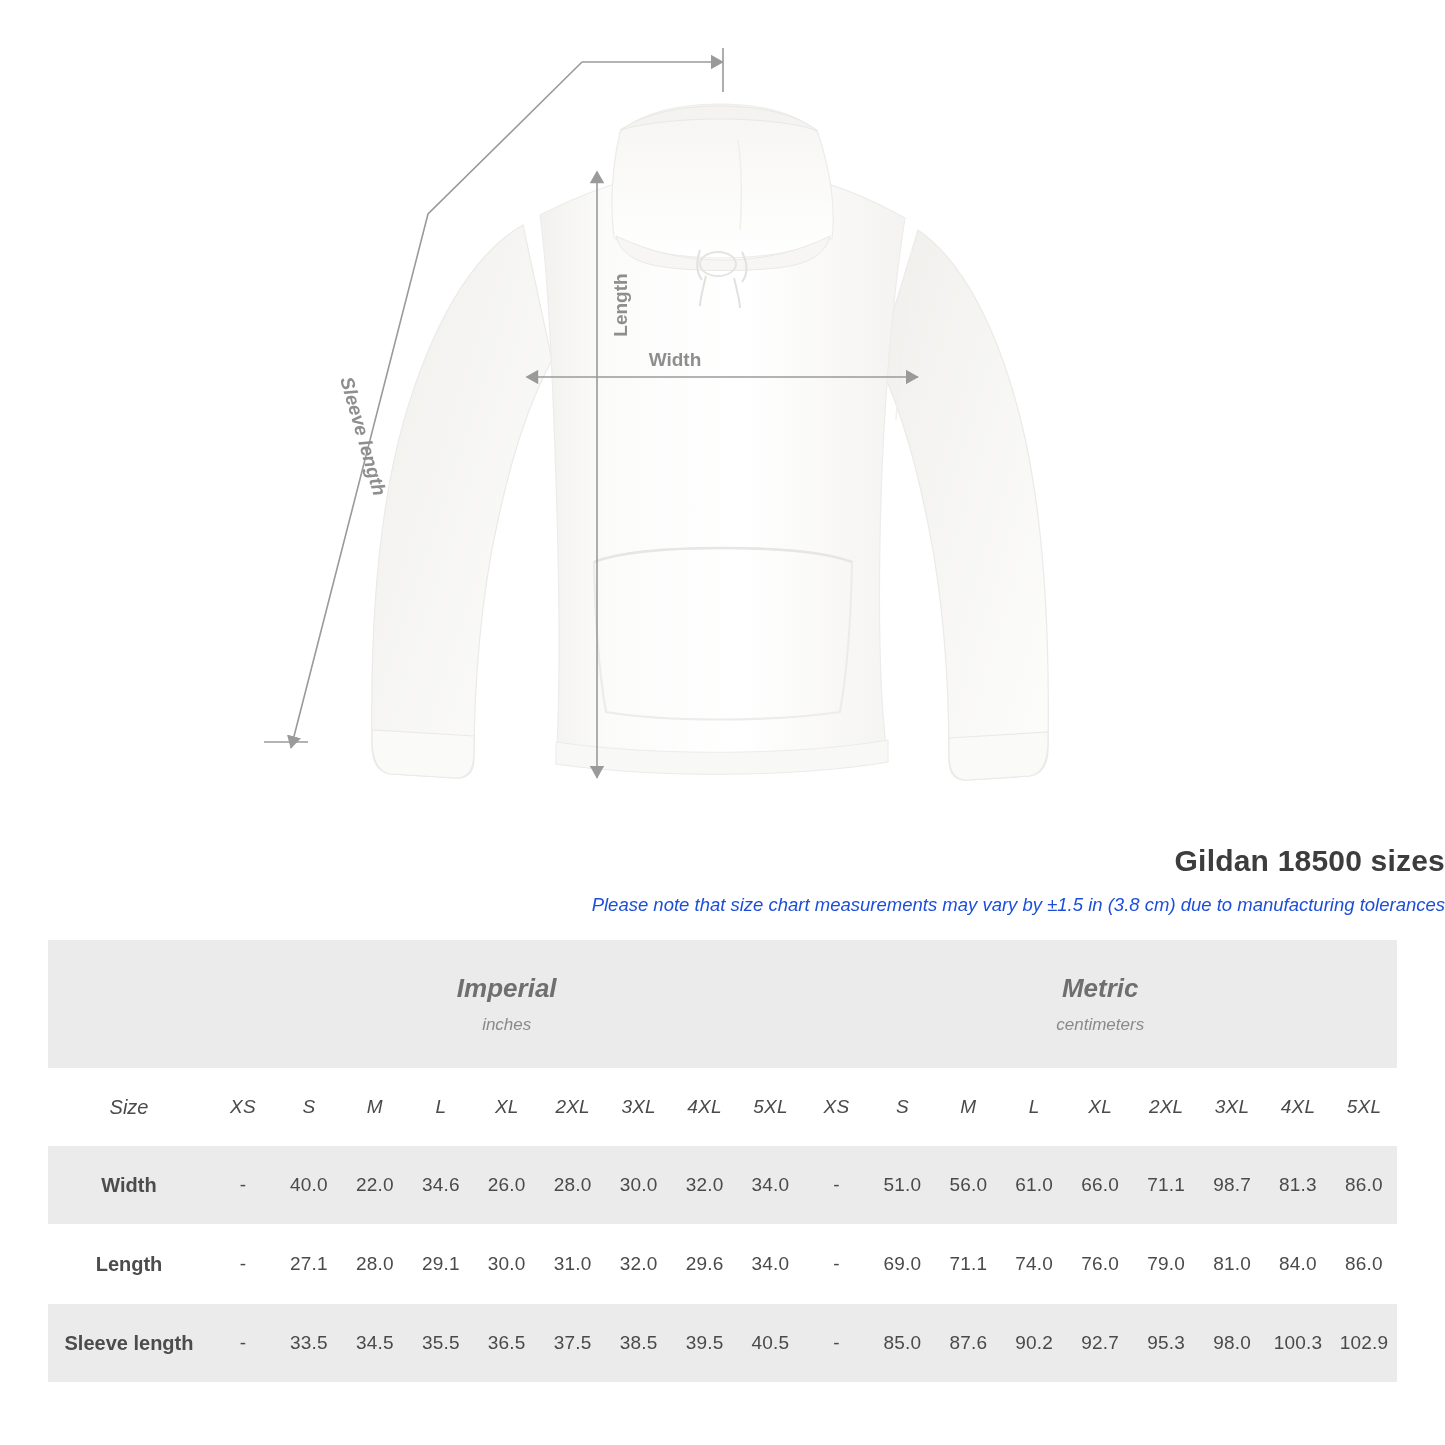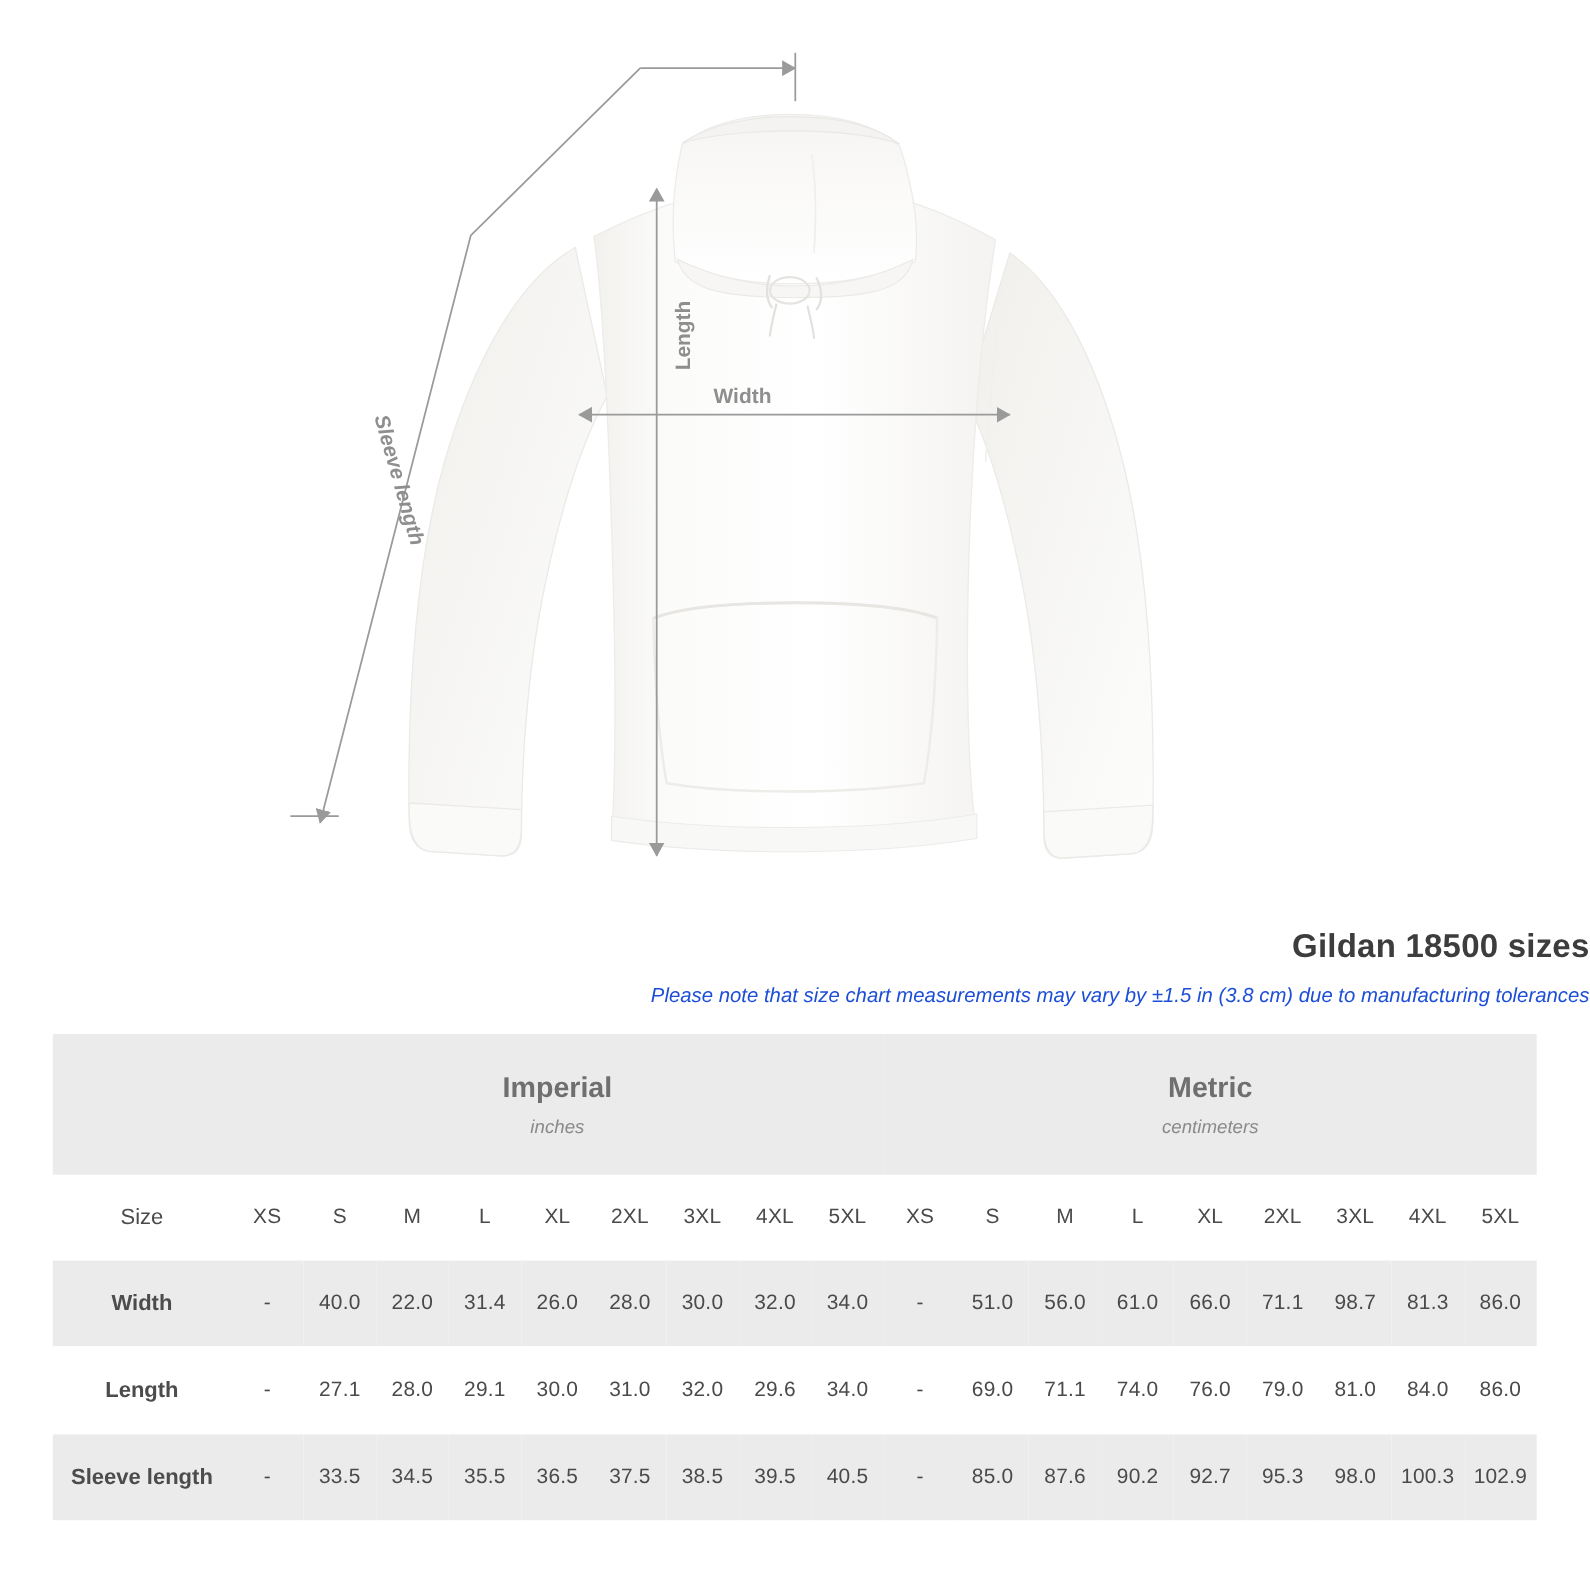--- a/index.html
+++ b/index.html
@@ -58,38 +58,40 @@
   }
 
   
   .unit-row td {
     background: #ebebeb;
     height: 128px;
     vertical-align: middle;
   }
   .unit-name {
     font-size: 26px;
+    font-style: italic;
     font-weight: bold;
     color: #6f6f6f;
   }
   .unit-sub {
     font-size: 17px;
     font-style: italic;
     color: #8a8a8a;
     margin-top: 11px;
   }
 
   
   .head-row td {
     background: #ffffff;
     height: 78px;
     vertical-align: middle;
     font-weight: bold;
     color: #4c4c4c;
     font-size: 20px;
+    font-style: italic;
   }
   .head-row td.rowlabel { font-size: 20px; }
 
   
   .data-row td {
     height: 78px;
     vertical-align: middle;
   }
   .data-row.shade td { background: #ebebeb; }
   .data-row.plain td { background: #ffffff; }
@@ -259,21 +261,21 @@
           <td class="cell">3XL</td>
           <td class="cell">4XL</td>
           <td class="cell">5XL</td>
         </tr>
 
         <tr class="data-row shade">
           <td class="rowlabel">Width</td>
           <td class="cell">-</td>
           <td class="cell">40.0</td>
           <td class="cell">22.0</td>
-          <td class="cell">31.4</td>
+          <td class="cell">34.6</td>
           <td class="cell">26.0</td>
           <td class="cell">28.0</td>
           <td class="cell">30.0</td>
           <td class="cell">32.0</td>
           <td class="cell">34.0</td>
           <td class="cell">-</td>
           <td class="cell">51.0</td>
           <td class="cell">56.0</td>
           <td class="cell">61.0</td>
           <td class="cell">66.0</td>

